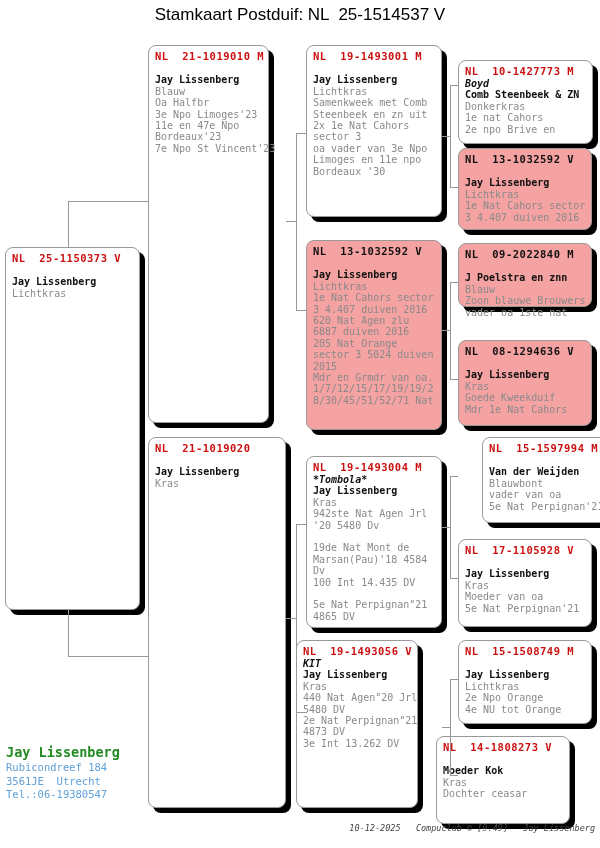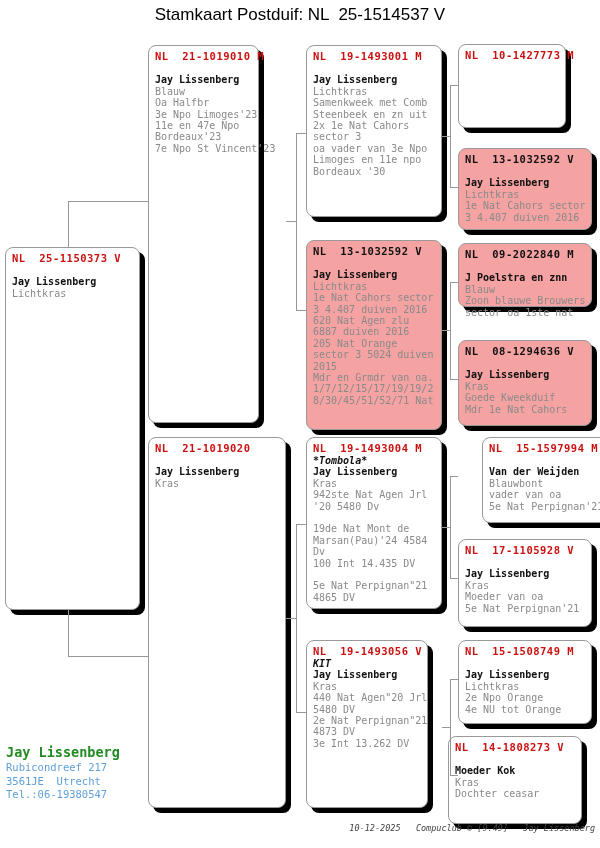--- a/index.html
+++ b/index.html
@@ -42,21 +42,21 @@
 
 <div class="pbox" style="left:5px;top:247px;width:135px;height:363px">
   <div class="ring">NL  25-1150373 V</div>
   <div class="box-body">
       <div class="line"></div>
       <div class="line bold">Jay Lissenberg</div>
       <div class="line">Lichtkras</div>
     </div>
 </div>
 
-<div class="pbox" style="left:148px;top:45px;width:111px;height:378px">
+<div class="pbox" style="left:148px;top:45px;width:121px;height:378px">
   <div class="ring">NL  21-1019010 M</div>
   <div class="box-body">
       <div class="line"></div>
       <div class="line bold">Jay Lissenberg</div>
       <div class="line">Blauw</div>
       <div class="line">Oa Halfbr</div>
       <div class="line">3e Npo Limoges'23</div>
       <div class="line">11e en 47e Npo</div>
       <div class="line">Bordeaux'23</div>
       <div class="line">7e Npo St Vincent'23</div>
@@ -97,73 +97,80 @@
       <div class="line">620 Nat Agen zlu</div>
       <div class="line">6887 duiven 2016</div>
       <div class="line">205 Nat Orange</div>
       <div class="line">sector 3 5024 duiven</div>
       <div class="line">2015</div>
       <div class="line">Mdr en Grmdr van oa.</div>
       <div class="line">1/7/12/15/17/19/19/2</div>
       <div class="line">8/30/45/51/52/71 Nat</div>
     </div>
 </div>
-<div class="pbox" style="left:306px;top:437px;width:136px;height:172px">
+<div class="pbox" style="left:306px;top:456px;width:136px;height:172px">
   <div class="ring">NL  19-1493004 M</div>
   <div class="box-body">
       <div class="line bi">*Tombola*</div>
       <div class="line bold">Jay Lissenberg</div>
       <div class="line">Kras</div>
       <div class="line">942ste Nat Agen Jrl</div>
       <div class="line">'20 5480 Dv</div>
       <div class="line"></div>
       <div class="line">19de Nat Mont de</div>
-      <div class="line">Marsan(Pau)'24 4584</div>
+      <div class="line">Marsan(Pau)'18 4584</div>
       <div class="line">Dv</div>
       <div class="line">100 Int 14.435 DV</div>
       <div class="line"></div>
       <div class="line">5e Nat Perpignan"21</div>
       <div class="line">4865 DV</div>
     </div>
 </div>
-<div class="pbox" style="left:306px;top:640px;width:122px;height:168px">
+<div class="pbox" style="left:296px;top:640px;width:122px;height:168px">
   <div class="ring">NL  19-1493056 V</div>
   <div class="box-body">
       <div class="line bi">KIT</div>
       <div class="line bold">Jay Lissenberg</div>
       <div class="line">Kras</div>
       <div class="line">440 Nat Agen"20 Jrl</div>
       <div class="line">5480 DV</div>
       <div class="line">2e Nat Perpignan"21</div>
       <div class="line">4873 DV</div>
       <div class="line">3e Int 13.262 DV</div>
     </div>
 </div>
 
-<div class="pbox" style="left:458px;top:44px;width:108px;height:84px">
+<div class="pbox" style="left:458px;top:60px;width:135px;height:84px">
   <div class="ring">NL  10-1427773 M</div>
+  <div class="box-body">
+      <div class="line bi">Boyd</div>
+      <div class="line bold">Comb Steenbeek &amp; ZN</div>
+      <div class="line">Donkerkras</div>
+      <div class="line">1e nat Cahors</div>
+      <div class="line">2e npo Brive en</div>
+    </div>
 </div>
 <div class="pbox pink" style="left:458px;top:148px;width:134px;height:82px">
   <div class="ring">NL  13-1032592 V</div>
   <div class="box-body">
       <div class="line"></div>
       <div class="line bold">Jay Lissenberg</div>
       <div class="line">Lichtkras</div>
       <div class="line">1e Nat Cahors sector</div>
       <div class="line">3 4.407 duiven 2016</div>
     </div>
 </div>
 <div class="pbox pink" style="left:458px;top:243px;width:134px;height:64px">
   <div class="ring">NL  09-2022840 M</div>
   <div class="box-body">
       <div class="line"></div>
       <div class="line bold">J Poelstra en znn</div>
       <div class="line">Blauw</div>
       <div class="line">Zoon blauwe Brouwers</div>
-      <div class="line">sector oa 1ste nat</div>
+      <div class="line">vader oa 1ste nat</div>
     </div>
 </div>
 <div class="pbox pink" style="left:458px;top:340px;width:134px;height:86px">
   <div class="ring">NL  08-1294636 V</div>
   <div class="box-body">
       <div class="line"></div>
       <div class="line bold">Jay Lissenberg</div>
       <div class="line">Kras</div>
       <div class="line">Goede Kweekduif</div>
       <div class="line">Mdr 1e Nat Cahors</div>
@@ -192,21 +199,21 @@
 <div class="pbox" style="left:458px;top:640px;width:134px;height:84px">
   <div class="ring">NL  15-1508749 M</div>
   <div class="box-body">
       <div class="line"></div>
       <div class="line bold">Jay Lissenberg</div>
       <div class="line">Lichtkras</div>
       <div class="line">2e Npo Orange</div>
       <div class="line">4e NU tot Orange</div>
     </div>
 </div>
-<div class="pbox" style="left:448px;top:736px;width:134px;height:88px">
+<div class="pbox" style="left:436px;top:736px;width:134px;height:88px">
   <div class="ring">NL  14-1808273 V</div>
   <div class="box-body">
       <div class="line"></div>
       <div class="line bold">Moeder Kok</div>
       <div class="line">Kras</div>
       <div class="line">Dochter ceasar</div>
     </div>
 </div>
 
 <div class="conn" style="left:68px;top:201px;width:1px;height:46px"></div>
@@ -238,18 +245,18 @@
 <div class="conn" style="left:450px;top:476px;width:8px;height:1px"></div>
 <div class="conn" style="left:450px;top:578px;width:8px;height:1px"></div>
 
 <div class="conn" style="left:442px;top:727px;width:8px;height:1px"></div>
 <div class="conn" style="left:450px;top:679px;width:1px;height:97px"></div>
 <div class="conn" style="left:450px;top:679px;width:8px;height:1px"></div>
 <div class="conn" style="left:450px;top:775px;width:8px;height:1px"></div>
 
 <div class="owner">
   <div class="owner-name">Jay Lissenberg</div>
-  <div class="owner-line">Rubicondreef 217</div>
+  <div class="owner-line">Rubicondreef 184</div>
   <div class="owner-line">3561JE  Utrecht</div>
   <div class="owner-line">Tel.:06-19380547</div>
 </div>
 
 <div class="footer">10-12-2025   Compuclub © [9.49]   Jay Lissenberg</div>
 
 </body></html>

